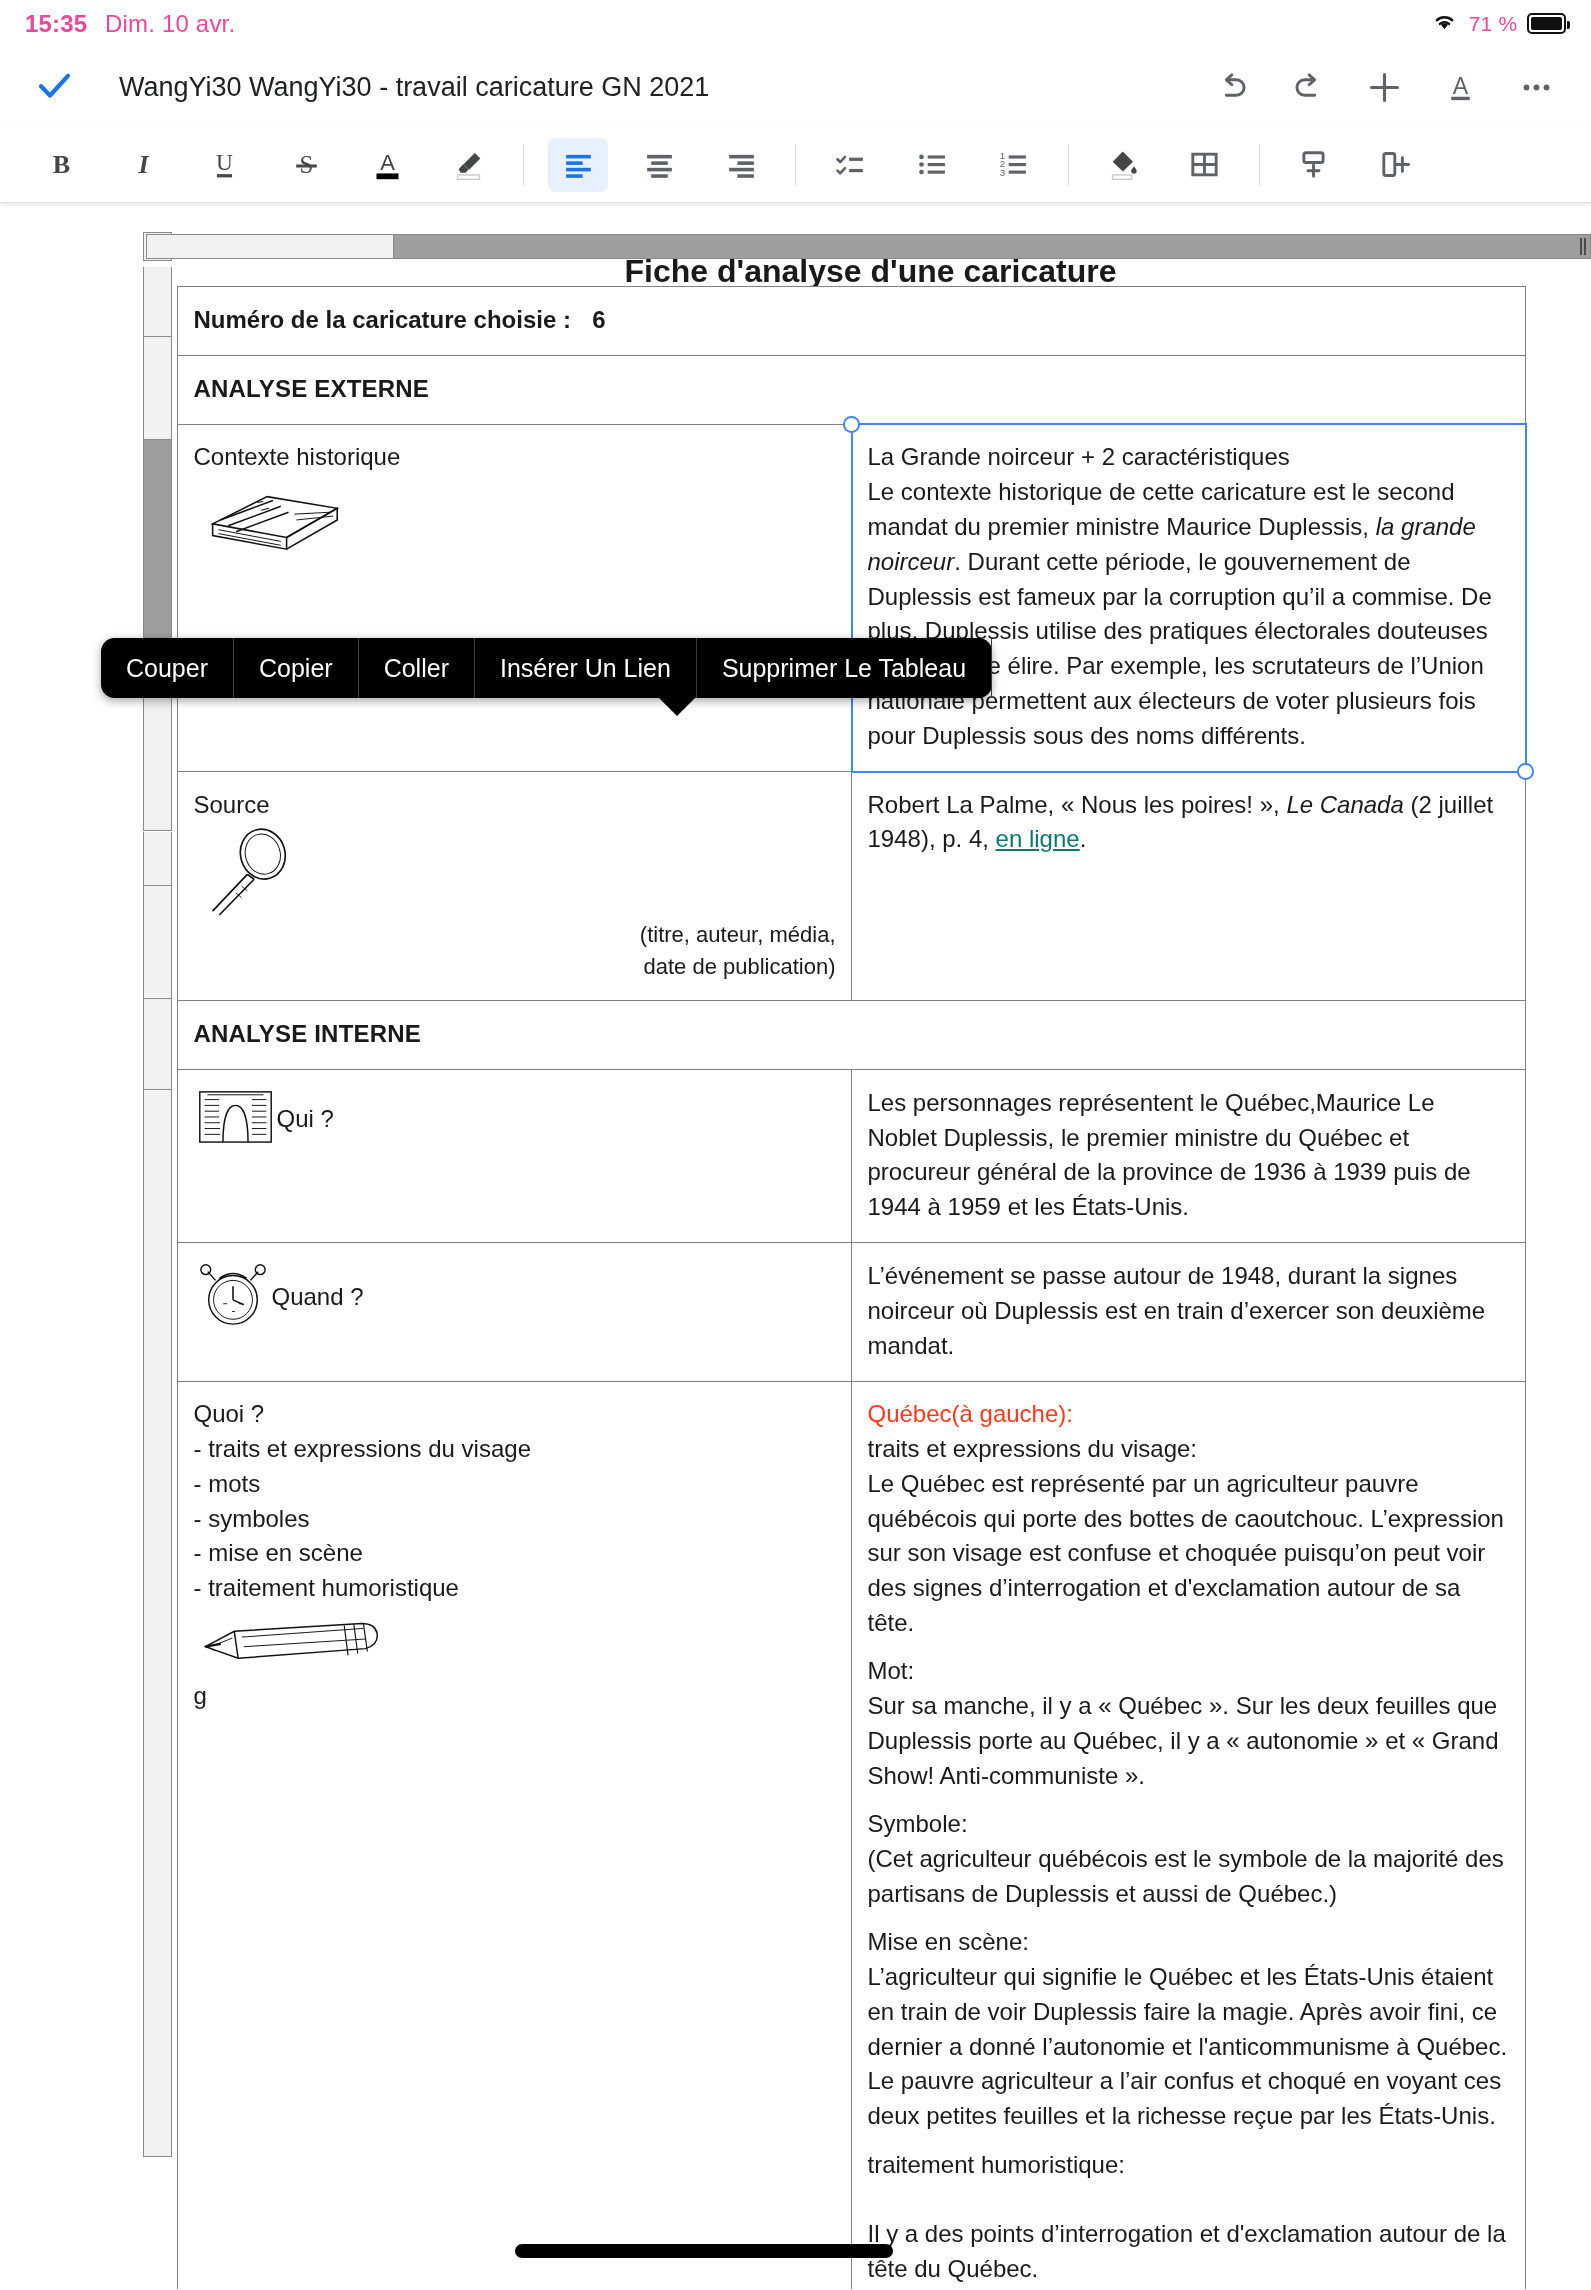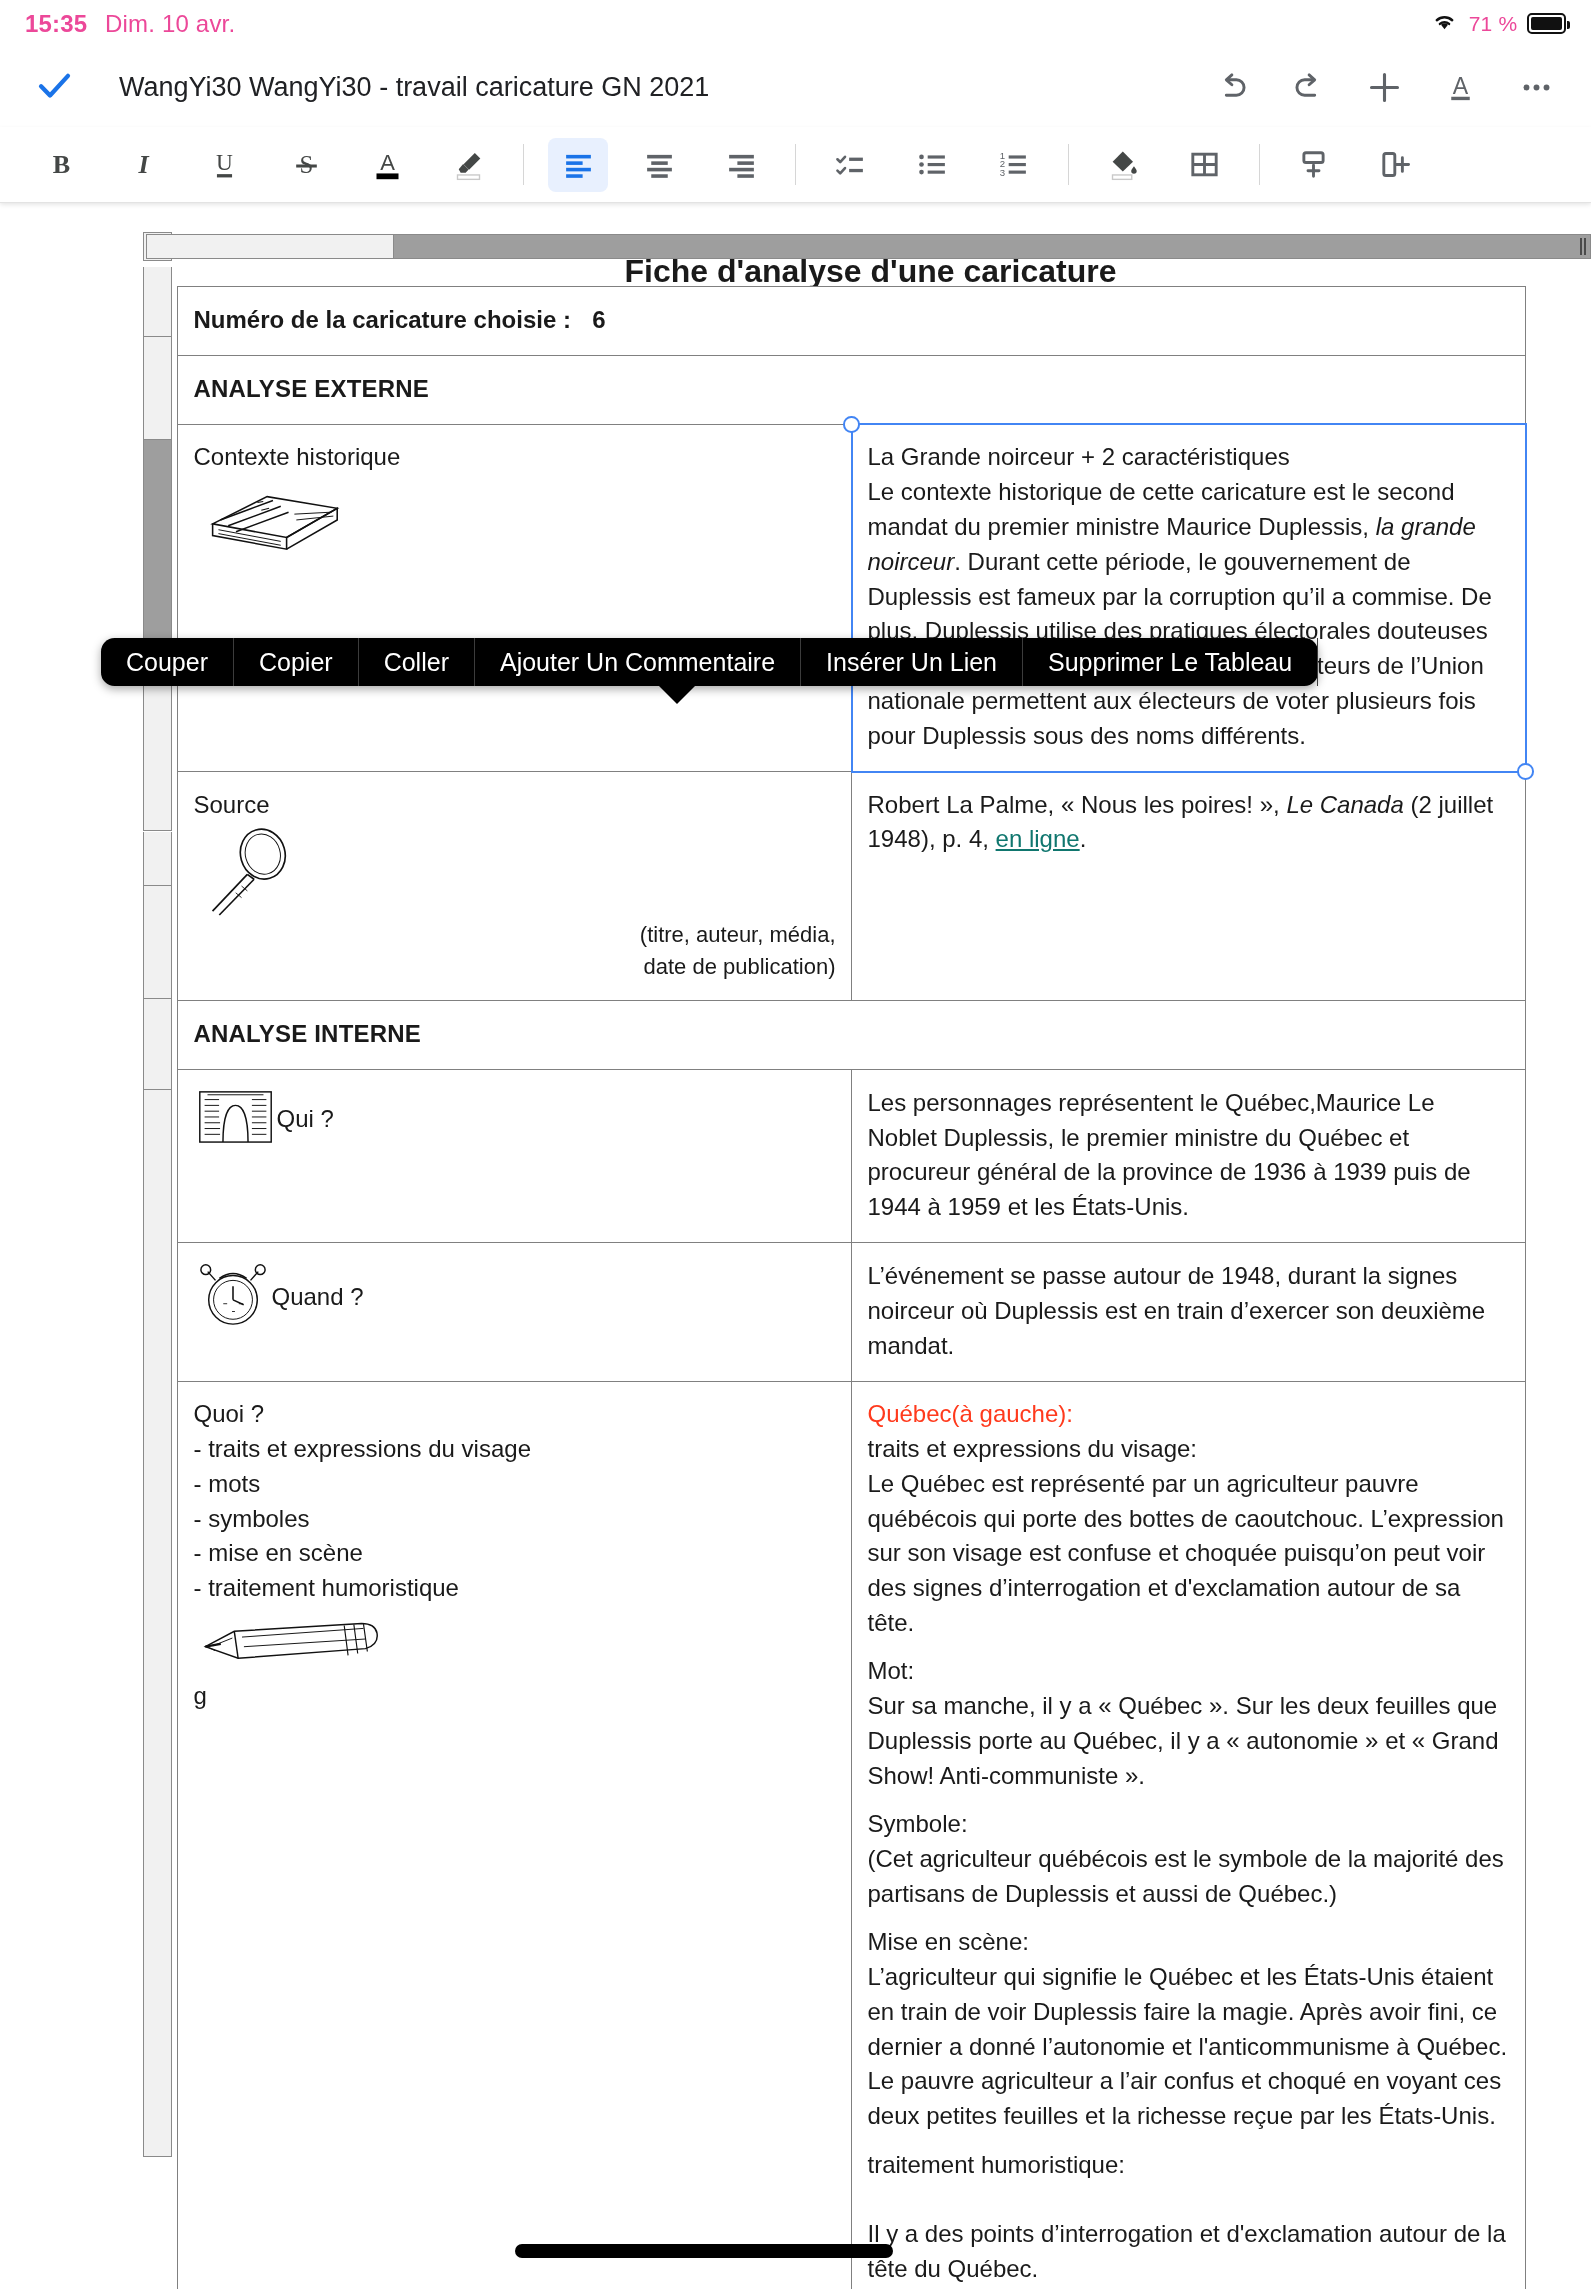--- a/index.html
+++ b/index.html
@@ -145,21 +145,21 @@
   
   .selbar {
     position: absolute; left: 338px; bottom: 31px; width: 378px; height: 13.6px;
     background: #000; border-radius: 7.8px;
   }
 
   
   .ctxmenu {
     position: absolute; left: 101px; top: 435px;
     background: #000; border-radius: 13.6px;
-    display: flex; align-items: stretch; height: 48px;
+    display: flex; align-items: stretch; height: 60px;
     z-index: 40;
     box-shadow: 0 2.9px 9.7px rgba(0,0,0,.35);
   }
   .ctxmenu .mi {
     color: #fff; font-size: 25px;
     display: flex; align-items: center; justify-content: center;
     padding: 0 25px; white-space: nowrap;
     border-right: 1px solid #3c3c3c;
   }
   .ctxmenu .mi:last-child { border-right: none; }
@@ -548,20 +548,19 @@
     </tbody>
       </table>
 
     <div class="selbar"></div>
   </div>
 
   <div class="ctxmenu">
     <div class="mi">Couper</div>
     <div class="mi">Copier</div>
     <div class="mi">Coller</div>
-    <div class="mi">Ajouter Un Commentaire</div>
     <div class="mi">Insérer Un Lien</div>
     <div class="mi">Supprimer Le Tableau</div>
     <div class="arrow"></div>
   </div>
 
 </div>
 
 
 </body></html>

